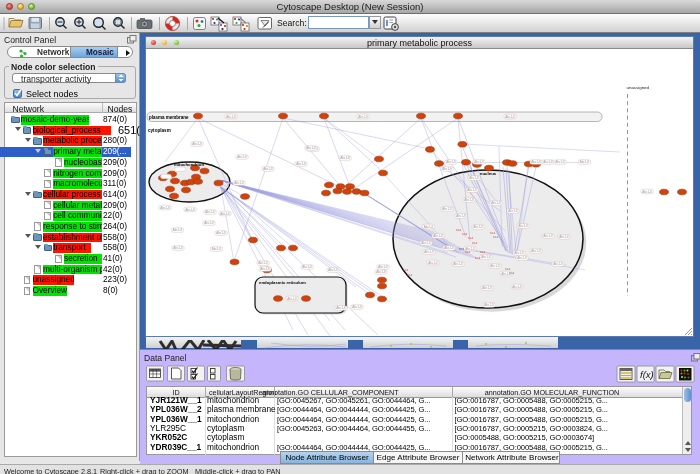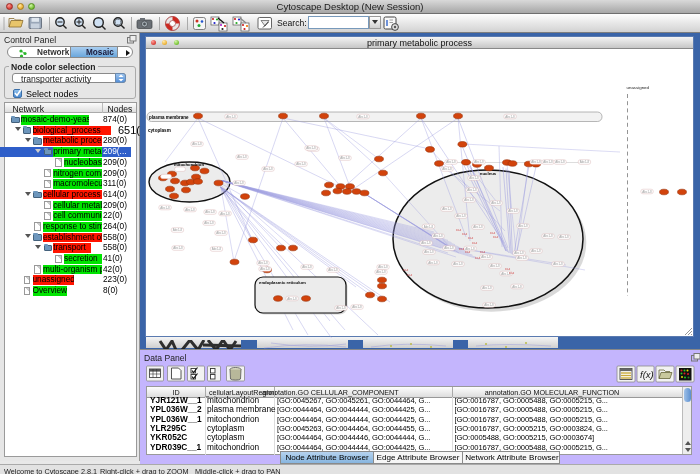--- a/index.html
+++ b/index.html
@@ -682,29 +682,28 @@
 <span style="position:absolute;left:131px;width:167px;overflow:hidden;font-size:7.6px;letter-spacing:-0.1px">[GO:0044464, GO:0044444, GO:0044425, G...</span>
 <span style="position:absolute;left:308.5px;width:228px;overflow:hidden;font-size:7.6px;letter-spacing:-0.1px">[GO:0016787, GO:0005488, GO:0005215, G...</span>
 </div>
 <div style="position:absolute;left:146px;top:414.5px;width:546px;height:9.35px;font-size:8.3px;line-height:9.3px;color:#000">
 <span style="position:absolute;left:4px;font-weight:bold">YPL036W__1</span>
 <span style="position:absolute;left:61px">mitochondrion</span>
 <span style="position:absolute;left:131px;width:167px;overflow:hidden;font-size:7.6px;letter-spacing:-0.1px">[GO:0044464, GO:0044444, GO:0044425, G...</span>
 <span style="position:absolute;left:308.5px;width:228px;overflow:hidden;font-size:7.6px;letter-spacing:-0.1px">[GO:0016787, GO:0005488, GO:0005215, G...</span>
 </div>
 <div style="position:absolute;left:146px;top:423.9px;width:546px;height:9.35px;font-size:8.3px;line-height:9.3px;color:#000">
-<span style="position:absolute;left:4px;font-weight:bold">YLR295C</span>
+<span style="position:absolute;left:4px;font-weight:normal">YLR295C</span>
 <span style="position:absolute;left:61px">cytoplasm</span>
 <span style="position:absolute;left:131px;width:167px;overflow:hidden;font-size:7.6px;letter-spacing:-0.1px">[GO:0045263, GO:0044464, GO:0044455, G...</span>
 <span style="position:absolute;left:308.5px;width:228px;overflow:hidden;font-size:7.6px;letter-spacing:-0.1px">[GO:0016787, GO:0005215, GO:0003824, G...</span>
 </div>
 <div style="position:absolute;left:146px;top:433.2px;width:546px;height:9.35px;font-size:8.3px;line-height:9.3px;color:#000">
 <span style="position:absolute;left:4px;font-weight:bold">YKR052C</span>
 <span style="position:absolute;left:61px">cytoplasm</span>
-<span style="position:absolute;left:131px;width:167px;overflow:hidden;font-size:7.6px;letter-spacing:-0.1px">[GO:0044464, GO:0044446, GO:0044444, G...</span>
 <span style="position:absolute;left:308.5px;width:228px;overflow:hidden;font-size:7.6px;letter-spacing:-0.1px">[GO:0005488, GO:0005215, GO:0003674]</span>
 </div>
 <div style="position:absolute;left:146px;top:442.6px;width:658px;height:9.35px;font-size:8.3px;line-height:9.3px;color:#000">
 <span style="position:absolute;left:4px;font-weight:bold">YDR039C__1</span>
 <span style="position:absolute;left:61px">mitochondrion</span>
 <span style="position:absolute;left:131px;width:167px;overflow:hidden;font-size:7.6px;letter-spacing:-0.1px">[GO:0044464, GO:0044444, GO:0044425, G...</span>
 <span style="position:absolute;left:308.5px;width:228px;overflow:hidden;font-size:7.6px;letter-spacing:-0.1px">[GO:0016787, GO:0005488, GO:0005215, G...</span>
 </div>
 
 <div class="abs" style="left:280px;top:451px;width:280px;height:13px;background:#f6f6f6;border:1px solid #8a8a8a;border-radius:0;font-size:8.1px;overflow:hidden">

